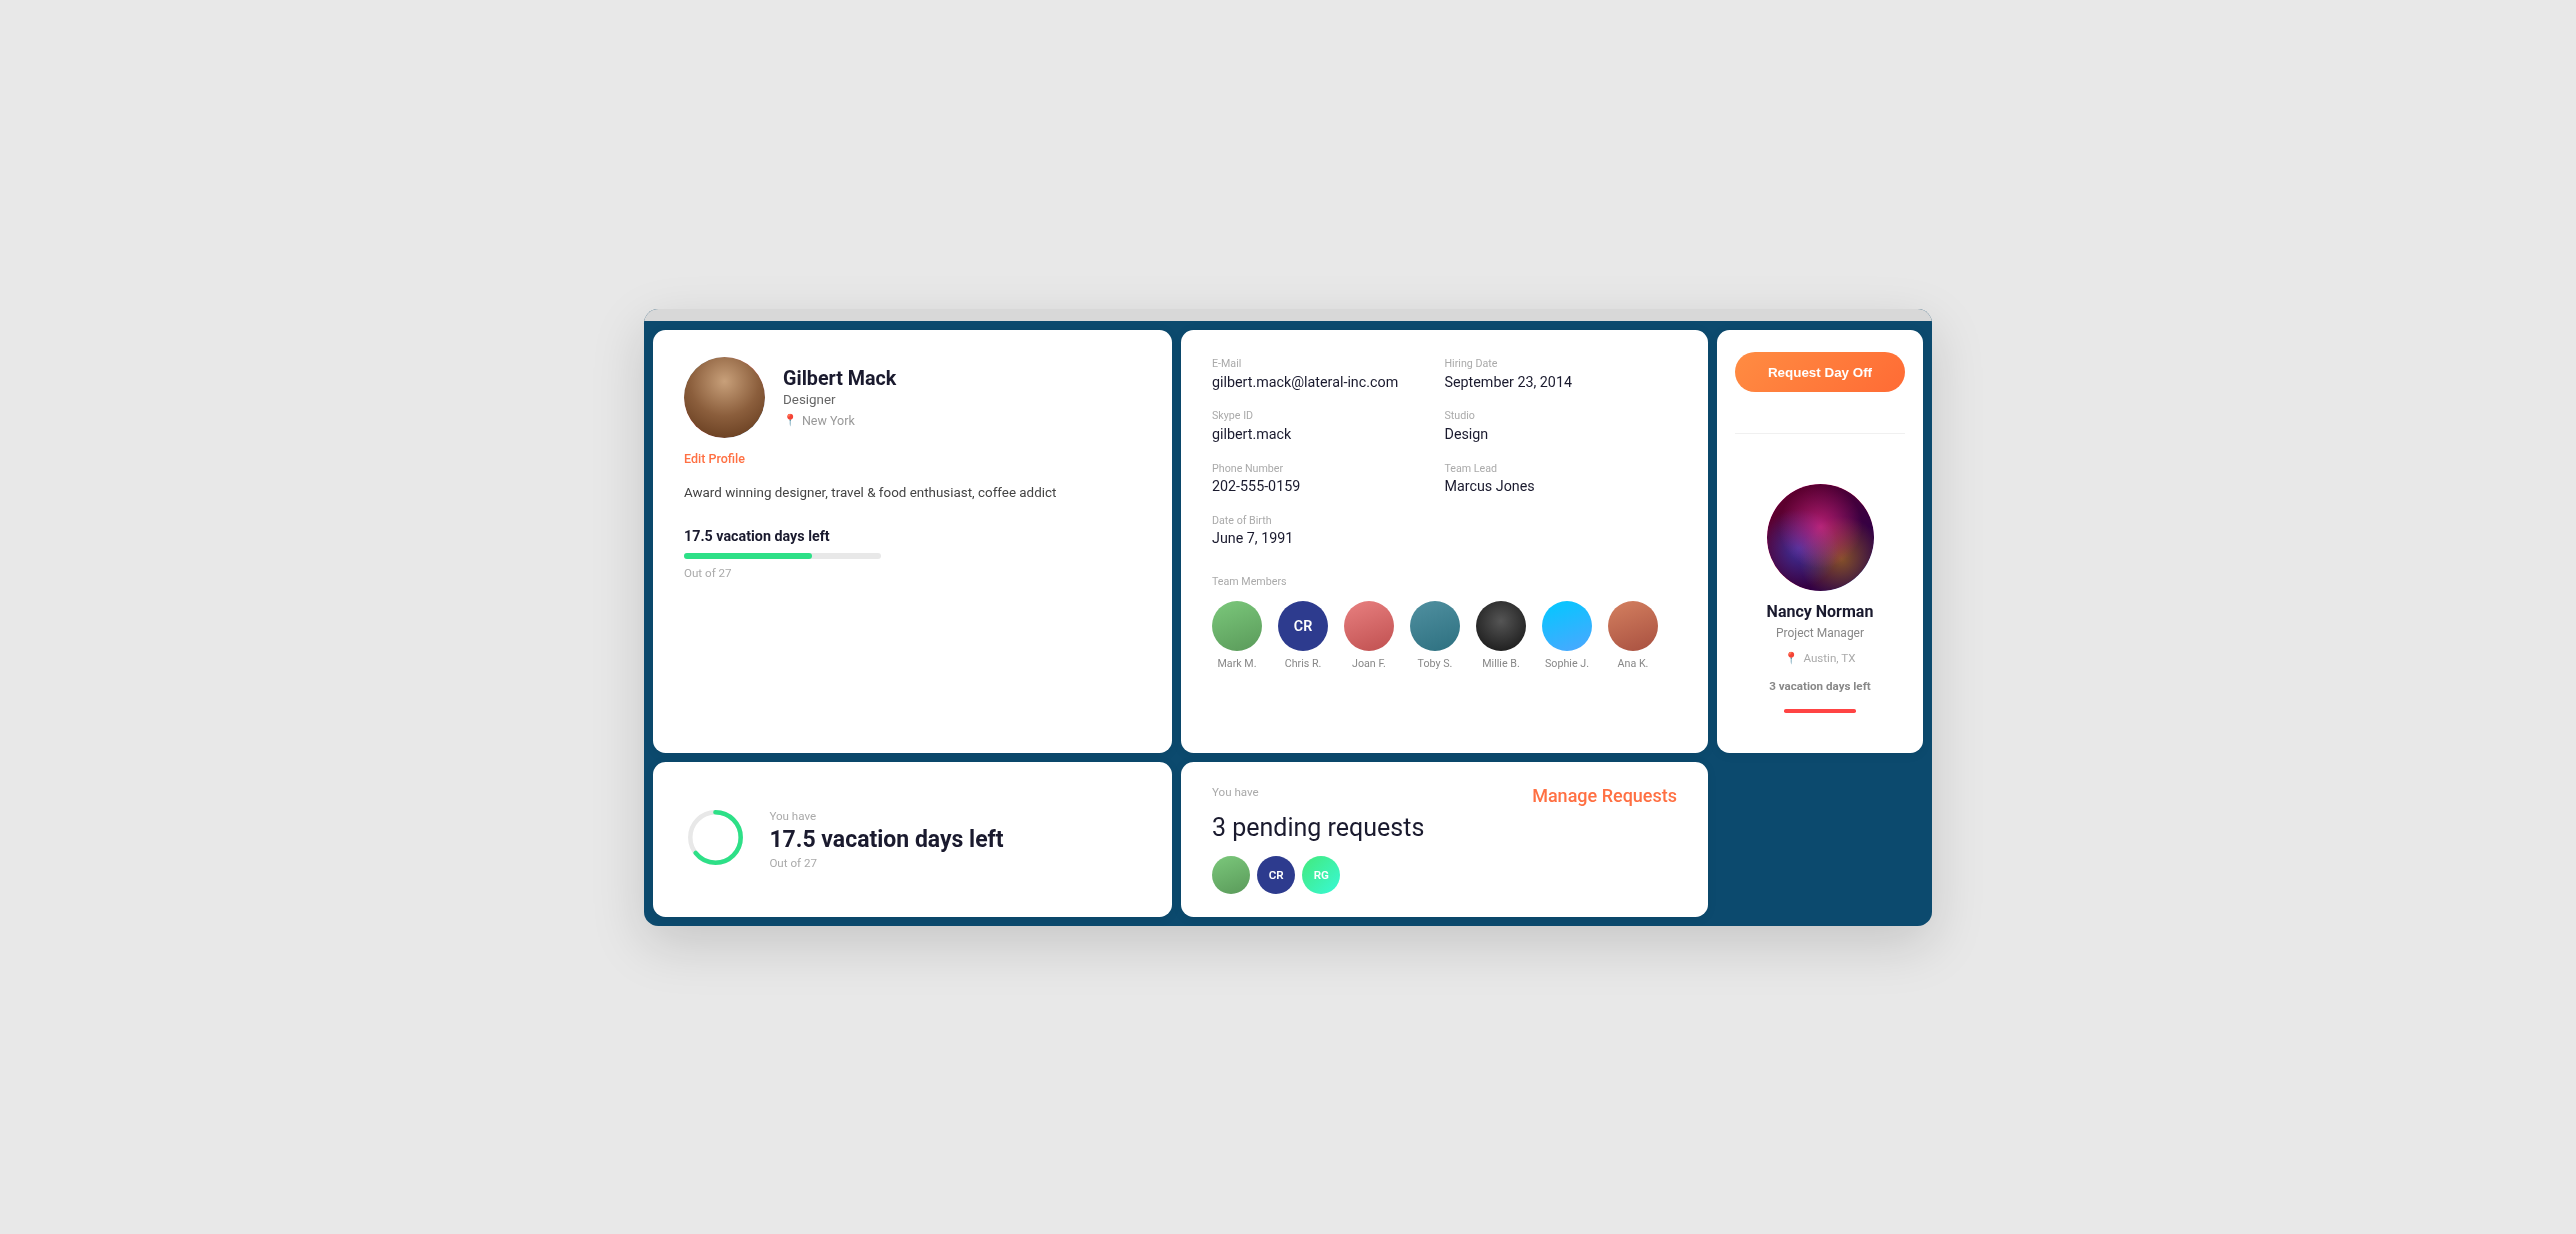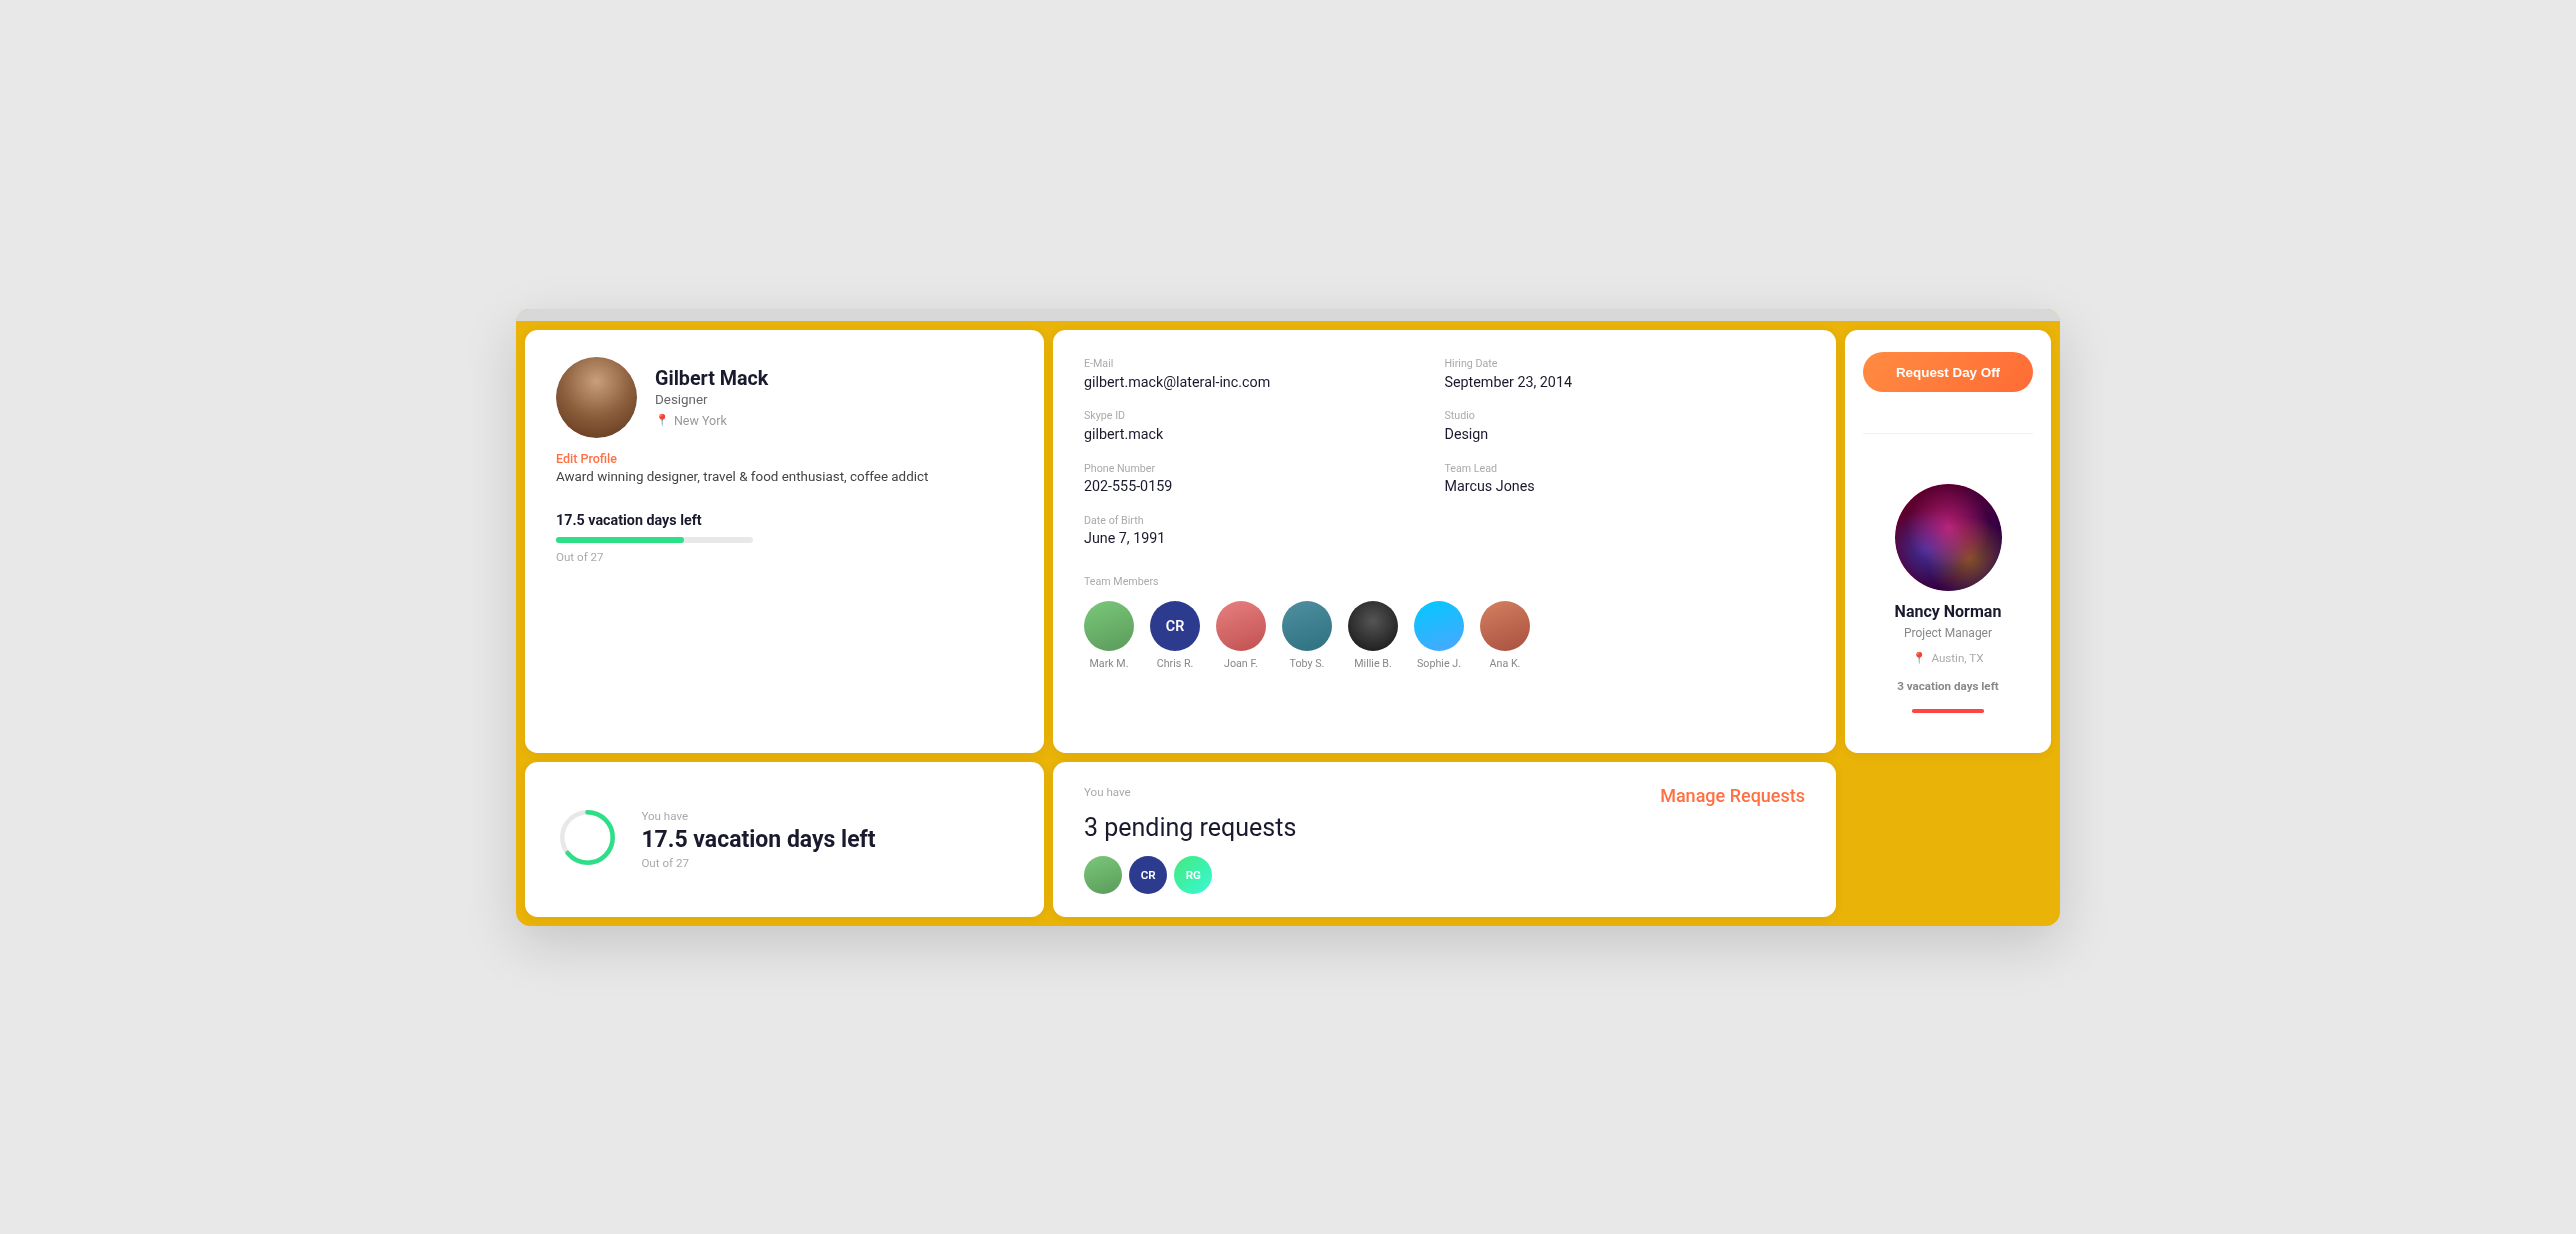--- a/index.html
+++ b/index.html
@@ -6,23 +6,23 @@
     body {
       background: #e8e8e8;
       font-family: -apple-system, BlinkMacSystemFont, 'Segoe UI', Roboto, sans-serif;
       display: flex;
       align-items: center;
       justify-content: center;
       min-height: 100vh;
       padding: 18px;
     }
     .screen {
-      background: #eab308;
+      background: #0c4a6e;
       border-radius: 14.3px;
-      width: 1544px;
+      width: 1288px;
       min-height: 617px;
       overflow: hidden;
       box-shadow: 0 18px 54px rgba(0,0,0,0.15);
       display: flex;
       flex-direction: column;
       padding: 0;
       position: relative;
     }
     
     .top-bar {
@@ -88,20 +88,21 @@
     }
     .location-icon {
       color: #ccc;
       font-size: 11.6px;
     }
     .edit-profile {
       color: #ff7043;
       font-size: 12.5px;
       font-weight: 500;
       cursor: pointer;
+      margin-bottom: 16px;
     }
     .bio-text {
       font-size: 13.4px;
       color: #444;
       line-height: 1.6;
       margin-bottom: 25px;
     }
     .vacation-section {
       margin-bottom: 9px;
     }

